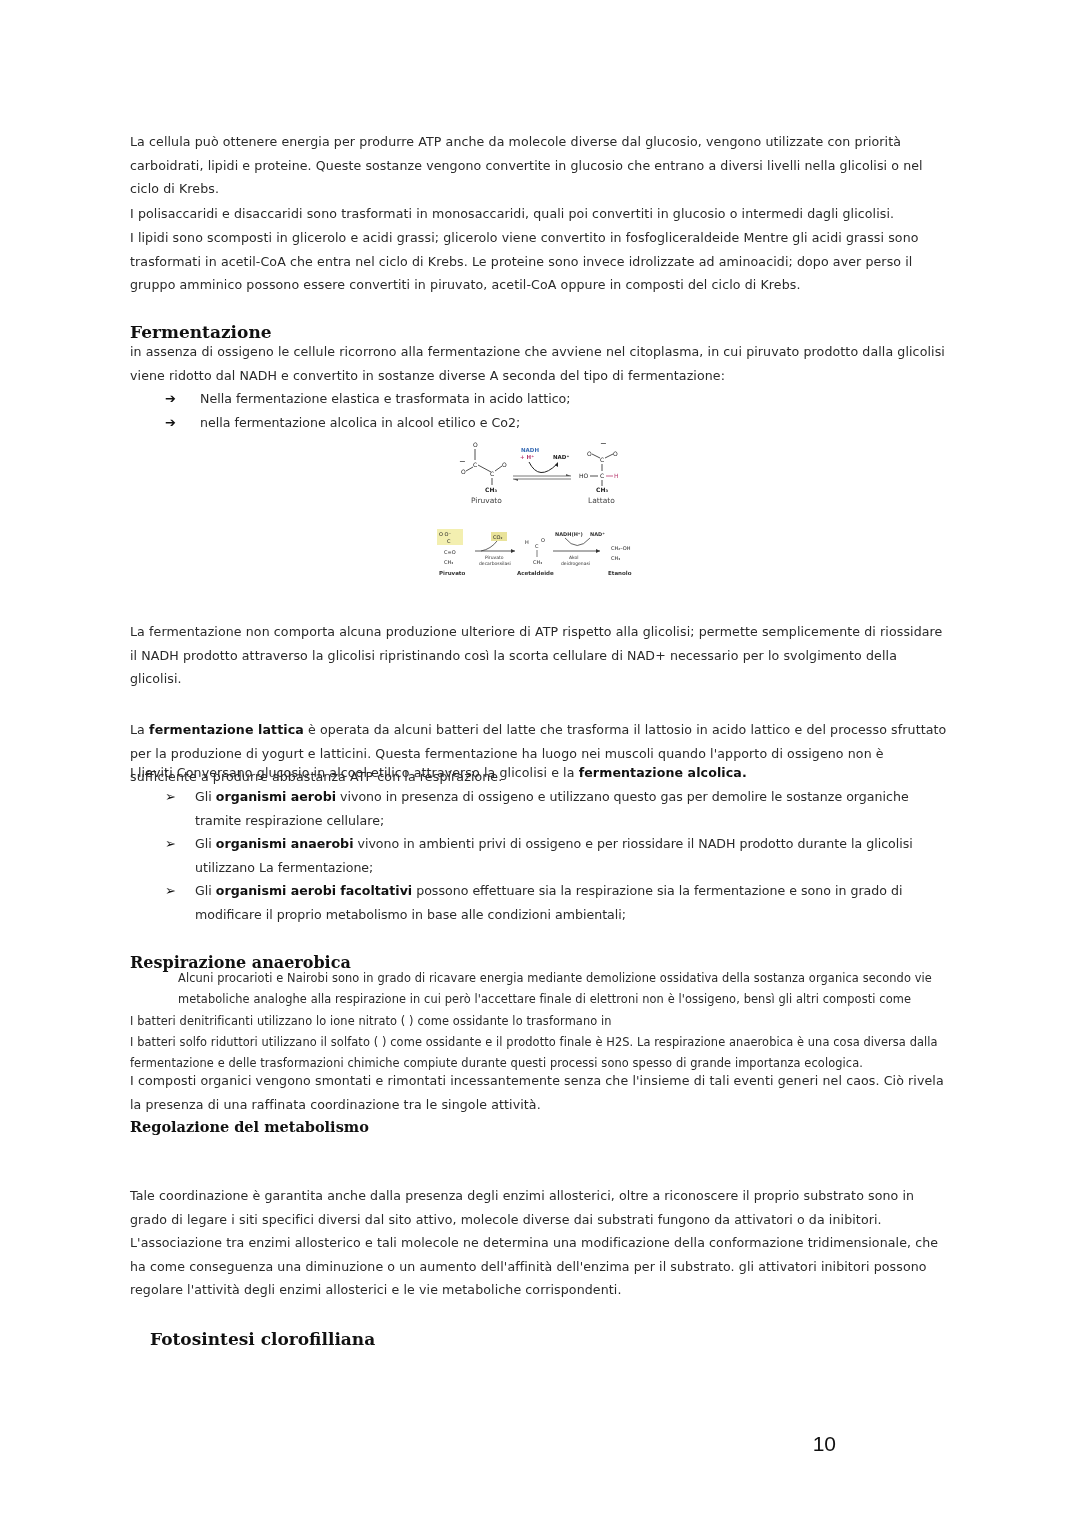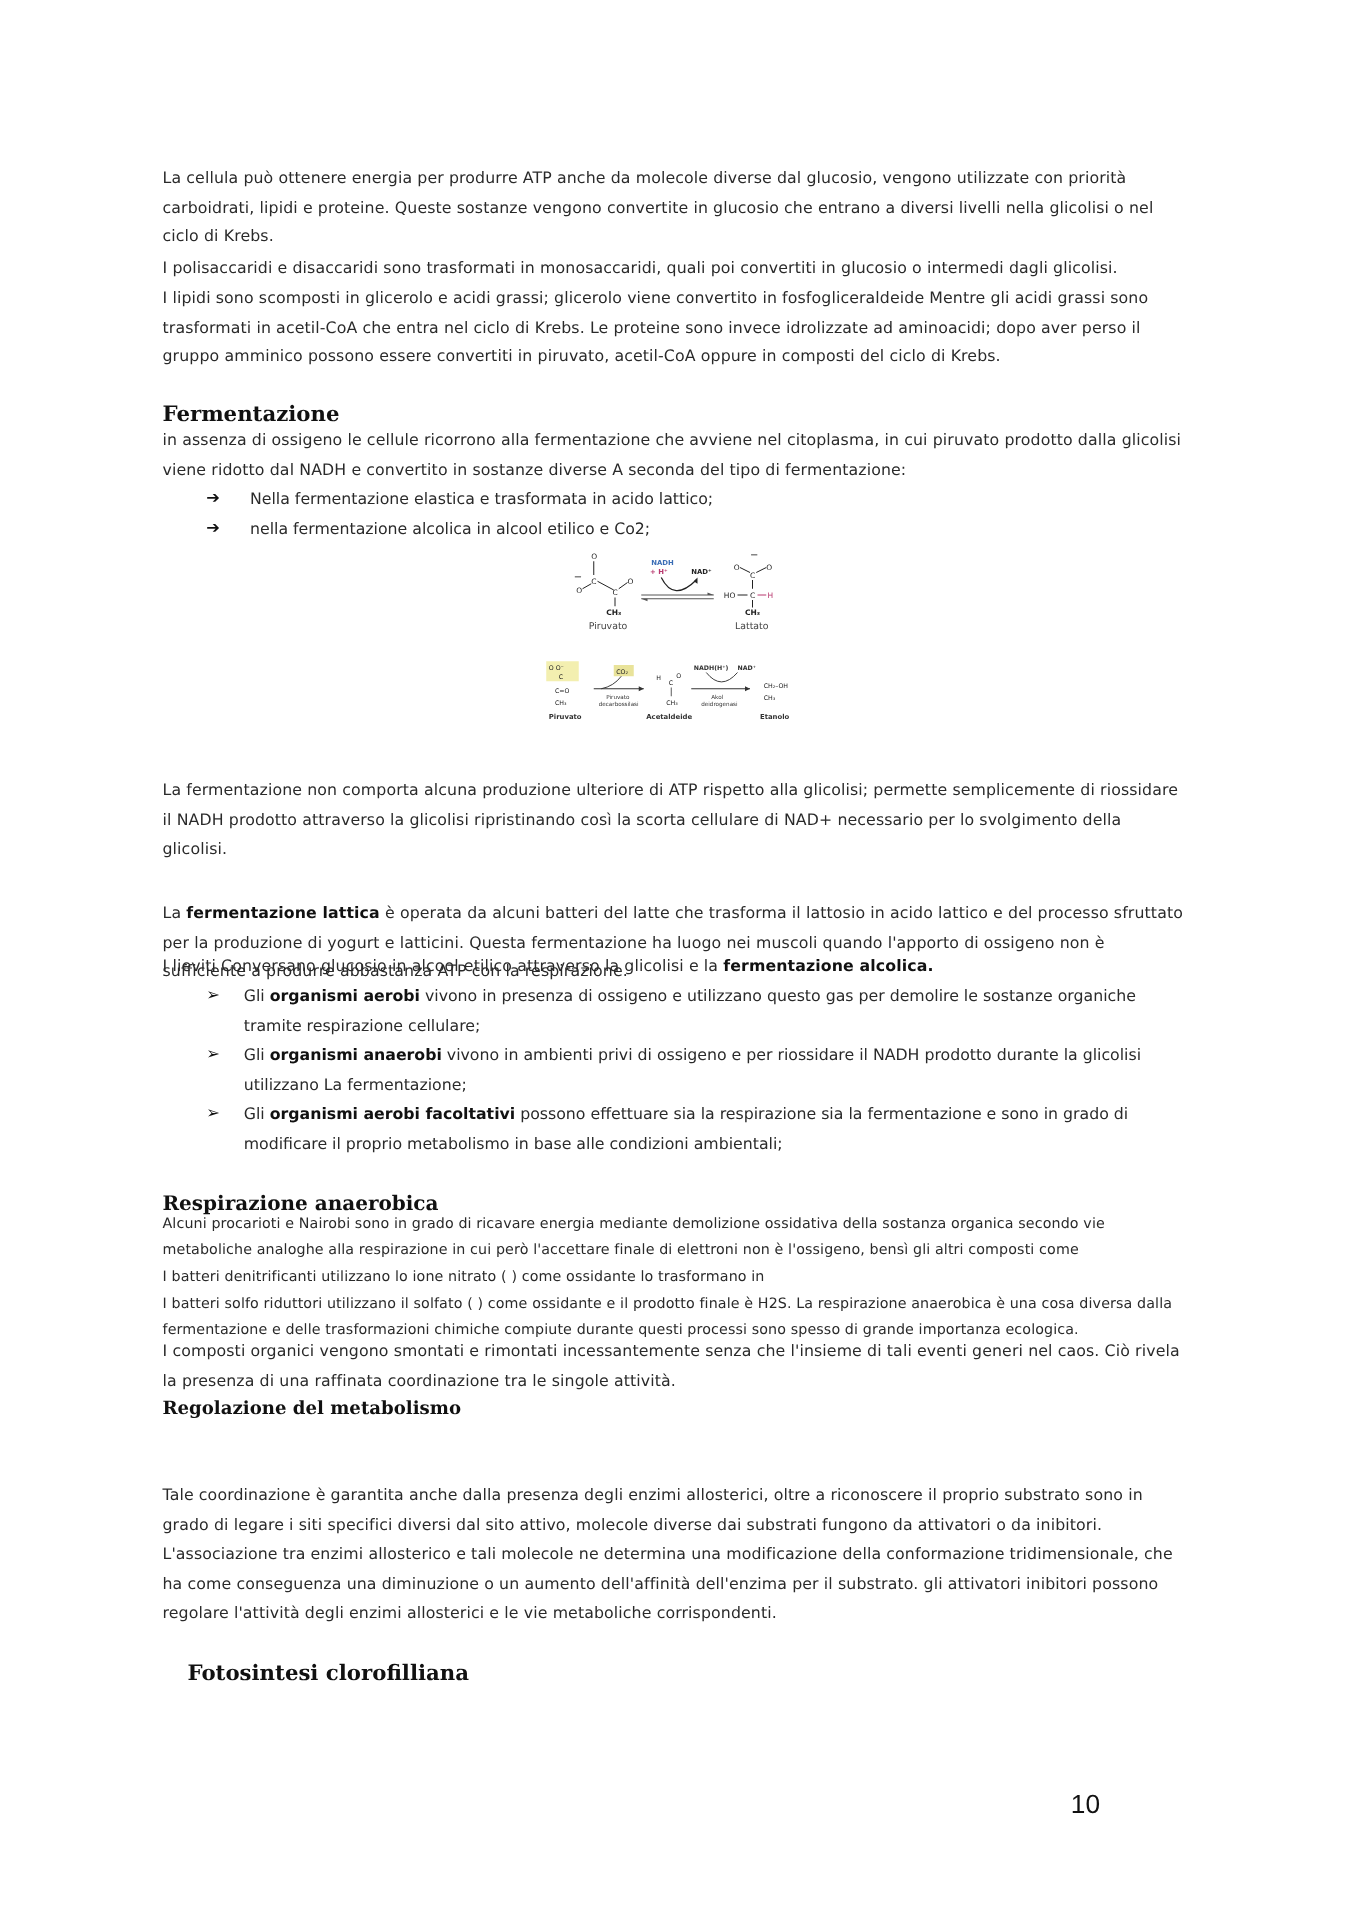--- a/index.html
+++ b/index.html
@@ -1,18 +1,18 @@
 <!DOCTYPE html>
 <html><head>
 <meta charset="utf-8">
 <style>
   html, body { margin: 0; padding: 0; background: #ffffff; }
   body { width: 1080px; height: 1525px; position: relative; overflow: hidden;
          font-family: "DejaVu Sans", sans-serif; color: #222; }
-  .page { position: absolute; left: 0; top: 0; width: 968px; height: 1525px; padding-left: 44px; }
+  .page { position: absolute; left: 0; top: 0; width: 968px; height: 1525px; }
   .para { position: absolute; left: 130px; width: 820px; font-size: 12.6px; line-height: 23.5px;
           letter-spacing: 0.1px; color: #2a2a2a; }
   .para.small { font-size: 11.4px; line-height: 21px; }
   .heading { position: absolute; left: 130px; font-family: "DejaVu Serif", serif; font-weight: bold;
              color: #111; font-size: 17px; }
   .heading.big { font-size: 14.5px; }
   b, .bold { font-weight: bold; color: #111; }
   .bullet-list { position: absolute; left: 165px; width: 790px; margin: 0; padding: 0; list-style: none;
                  font-size: 12.6px; line-height: 23.5px; color: #2a2a2a; }
   .bullet-list li { position: relative; padding-left: 30px; }
@@ -154,21 +154,21 @@
       <span class="mark">➢</span>
       <span>Gli </span><b>organismi anaerobi</b><span> vivono in ambienti privi di ossigeno e per riossidare il NADH prodotto durante la glicolisi utilizzano La fermentazione;</span>
     </li>
     <li>
       <span class="mark">➢</span>
       <span>Gli </span><b>organismi aerobi facoltativi</b><span> possono effettuare sia la respirazione sia la fermentazione e sono in grado di modificare il proprio metabolismo in base alle condizioni ambientali;</span>
     </li>
   </ul>
 
   <div class="heading" style="top:953px; font-size:16px;">Respirazione anaerobica</div>
-  <div class="para small" style="top:968px;">Alcuni procarioti e Nairobi sono in grado di ricavare energia mediante demolizione ossidativa della sostanza organica secondo vie metaboliche analoghe alla respirazione in cui però l'accettare finale di elettroni non è l'ossigeno, bensì gli altri composti come</div>
+  <div class="para small" style="top:968px;margin-left:48px;">Alcuni procarioti e Nairobi sono in grado di ricavare energia mediante demolizione ossidativa della sostanza organica secondo vie metaboliche analoghe alla respirazione in cui però l'accettare finale di elettroni non è l'ossigeno, bensì gli altri composti come</div>
   <div class="para small" style="top:1011px;">I batteri denitrificanti utilizzano lo ione nitrato (     )  come ossidante lo trasformano in</div>
   <div class="para small" style="top:1032px;">I batteri solfo riduttori utilizzano il solfato (     )  come ossidante e il prodotto finale è H2S. La respirazione anaerobica è una cosa diversa dalla fermentazione e delle trasformazioni chimiche compiute durante questi processi sono spesso di grande importanza ecologica.</div>
 
   <div class="heading big" style="top:1118px;text-align:center;">Regolazione del metabolismo</div>
   <div class="para" style="top:1069px;">I composti organici vengono smontati e rimontati incessantemente senza che l'insieme di tali eventi generi nel caos. Ciò rivela la presenza di una raffinata coordinazione tra le singole attività.</div>
   <div class="para" style="top:1184px;">  Tale coordinazione è garantita anche dalla presenza degli enzimi allosterici, oltre a riconoscere il proprio substrato sono in grado di legare i siti specifici diversi dal sito attivo, molecole diverse dai substrati fungono da attivatori o da inibitori. L'associazione tra enzimi allosterico e tali molecole ne determina una modificazione della conformazione tridimensionale, che ha come conseguenza una diminuzione o un aumento dell'affinità dell'enzima per il substrato. gli attivatori inibitori possono regolare l'attività degli enzimi allosterici e le vie metaboliche corrispondenti.</div>
 
   <div class="heading" style="top:1329px;margin-left:20px;">Fotosintesi clorofilliana</div>
 
   <div class="page-number">10</div>

